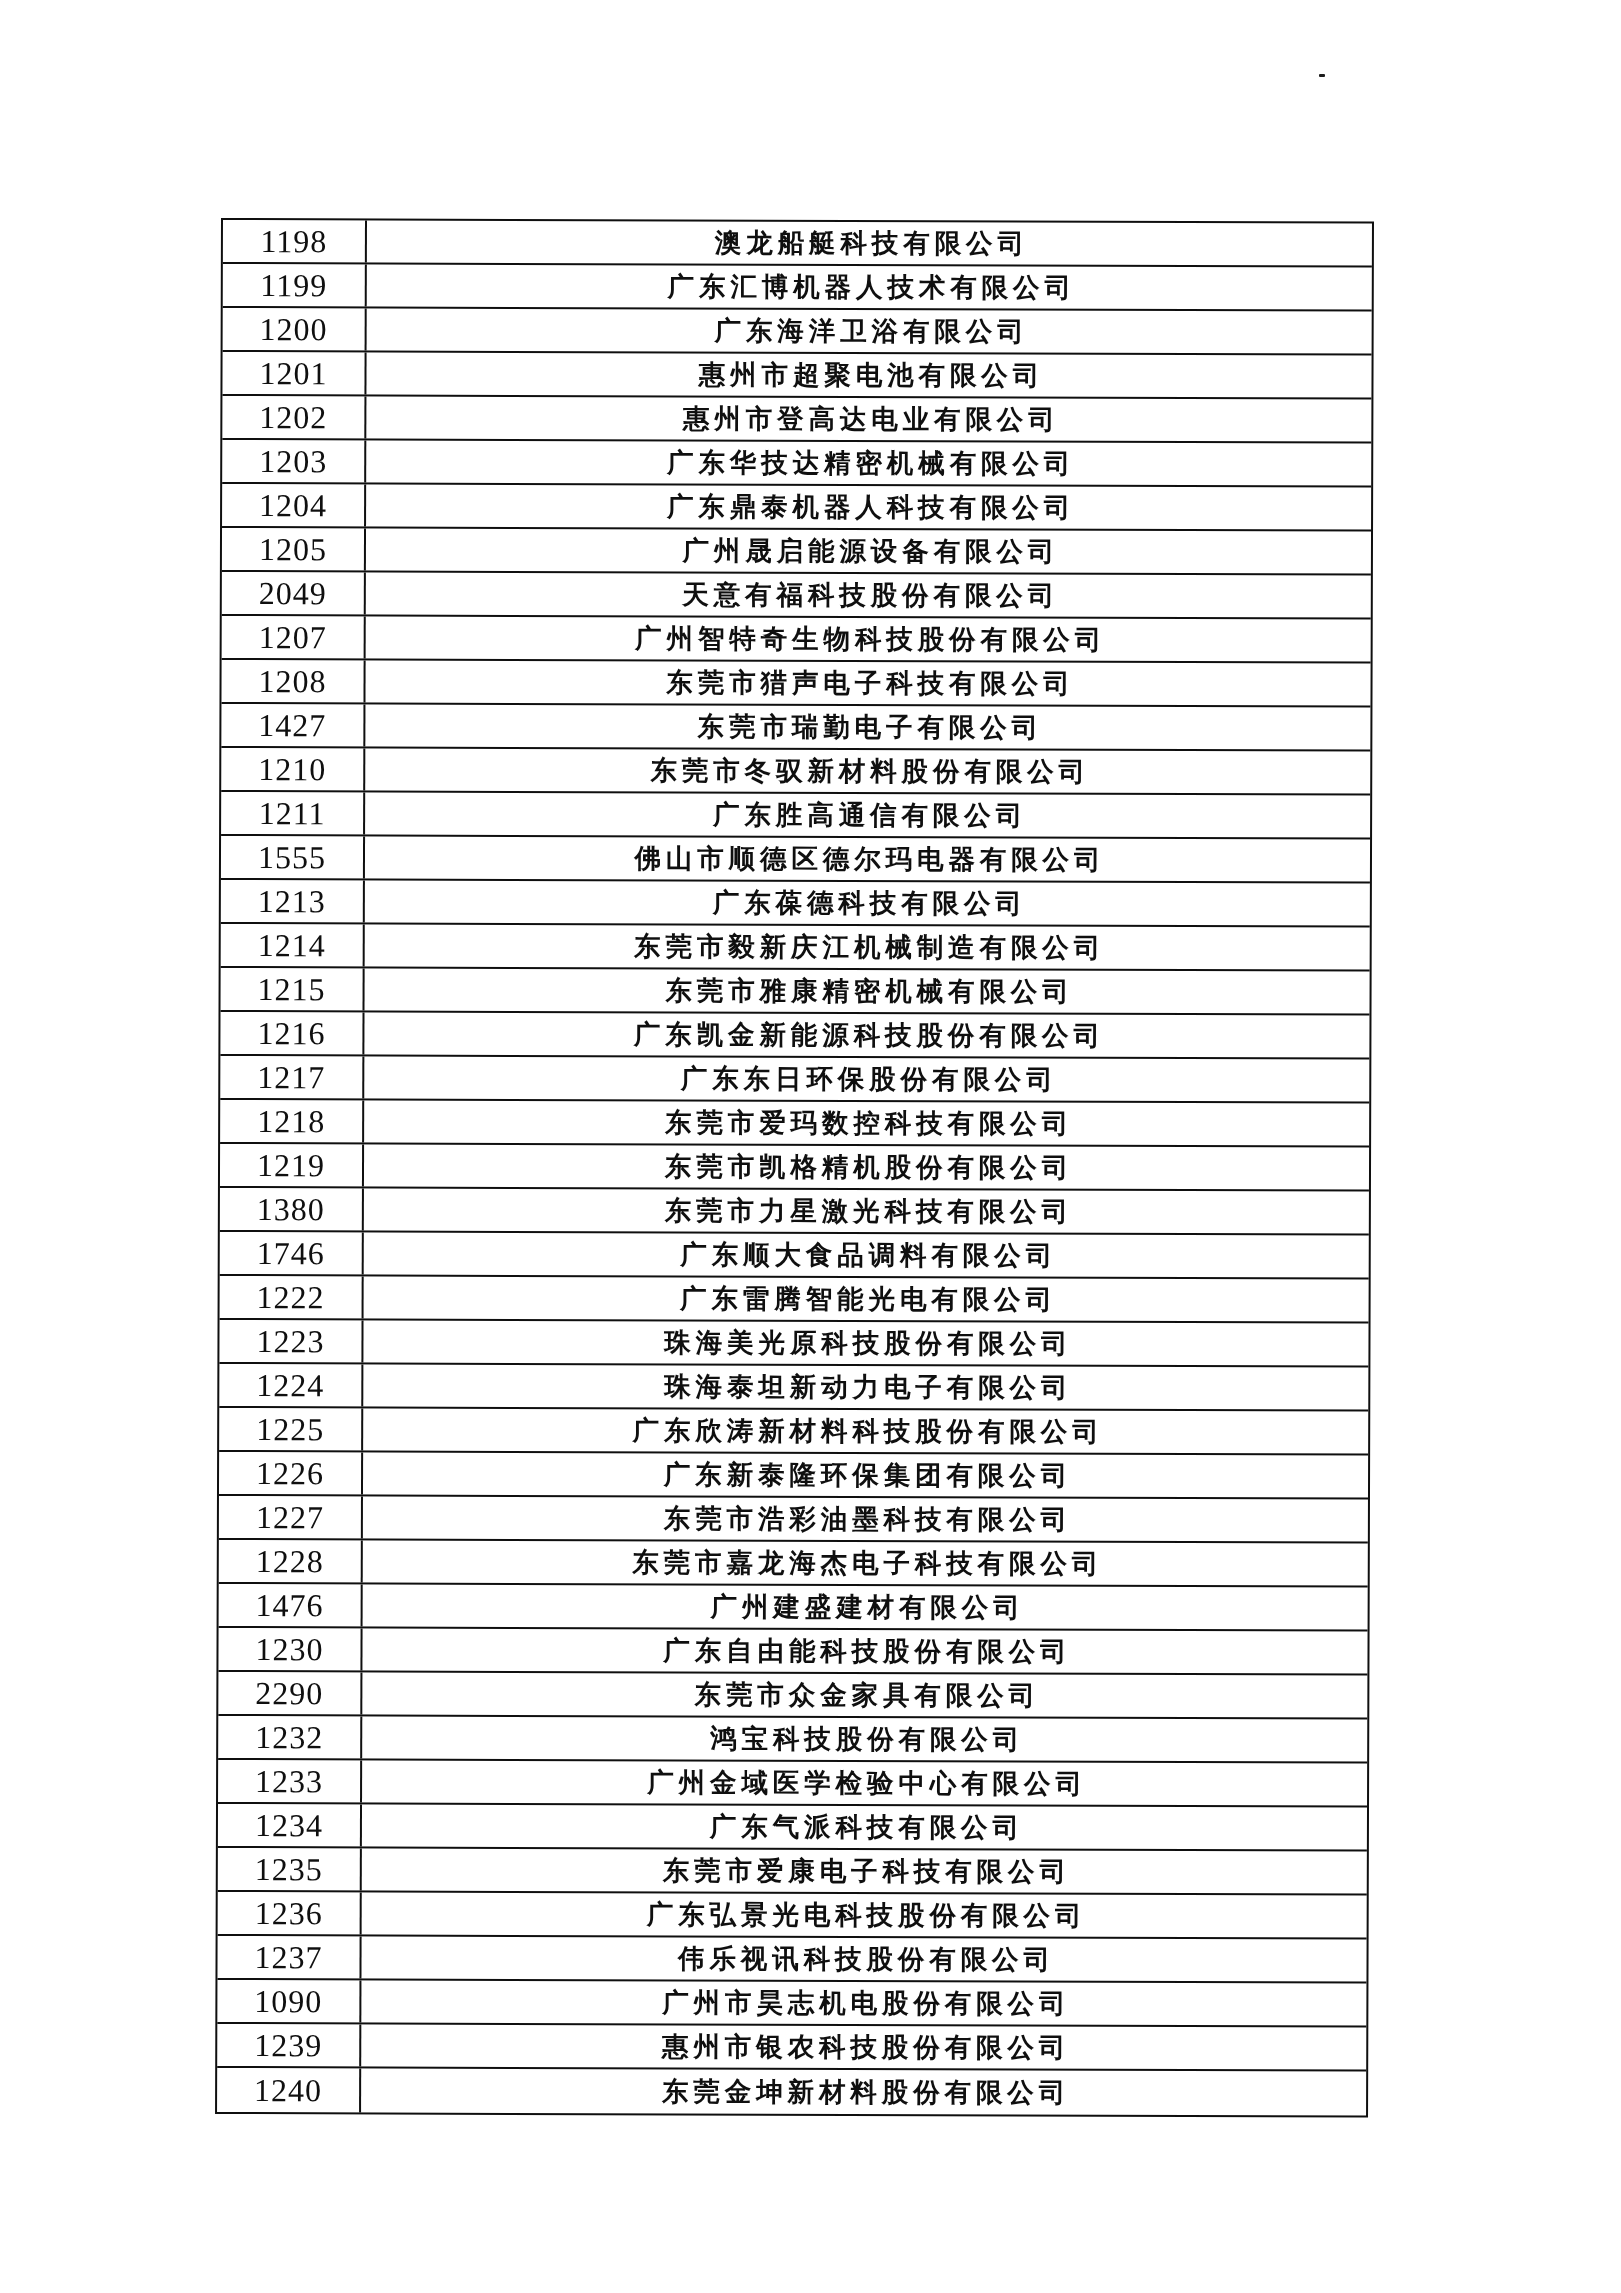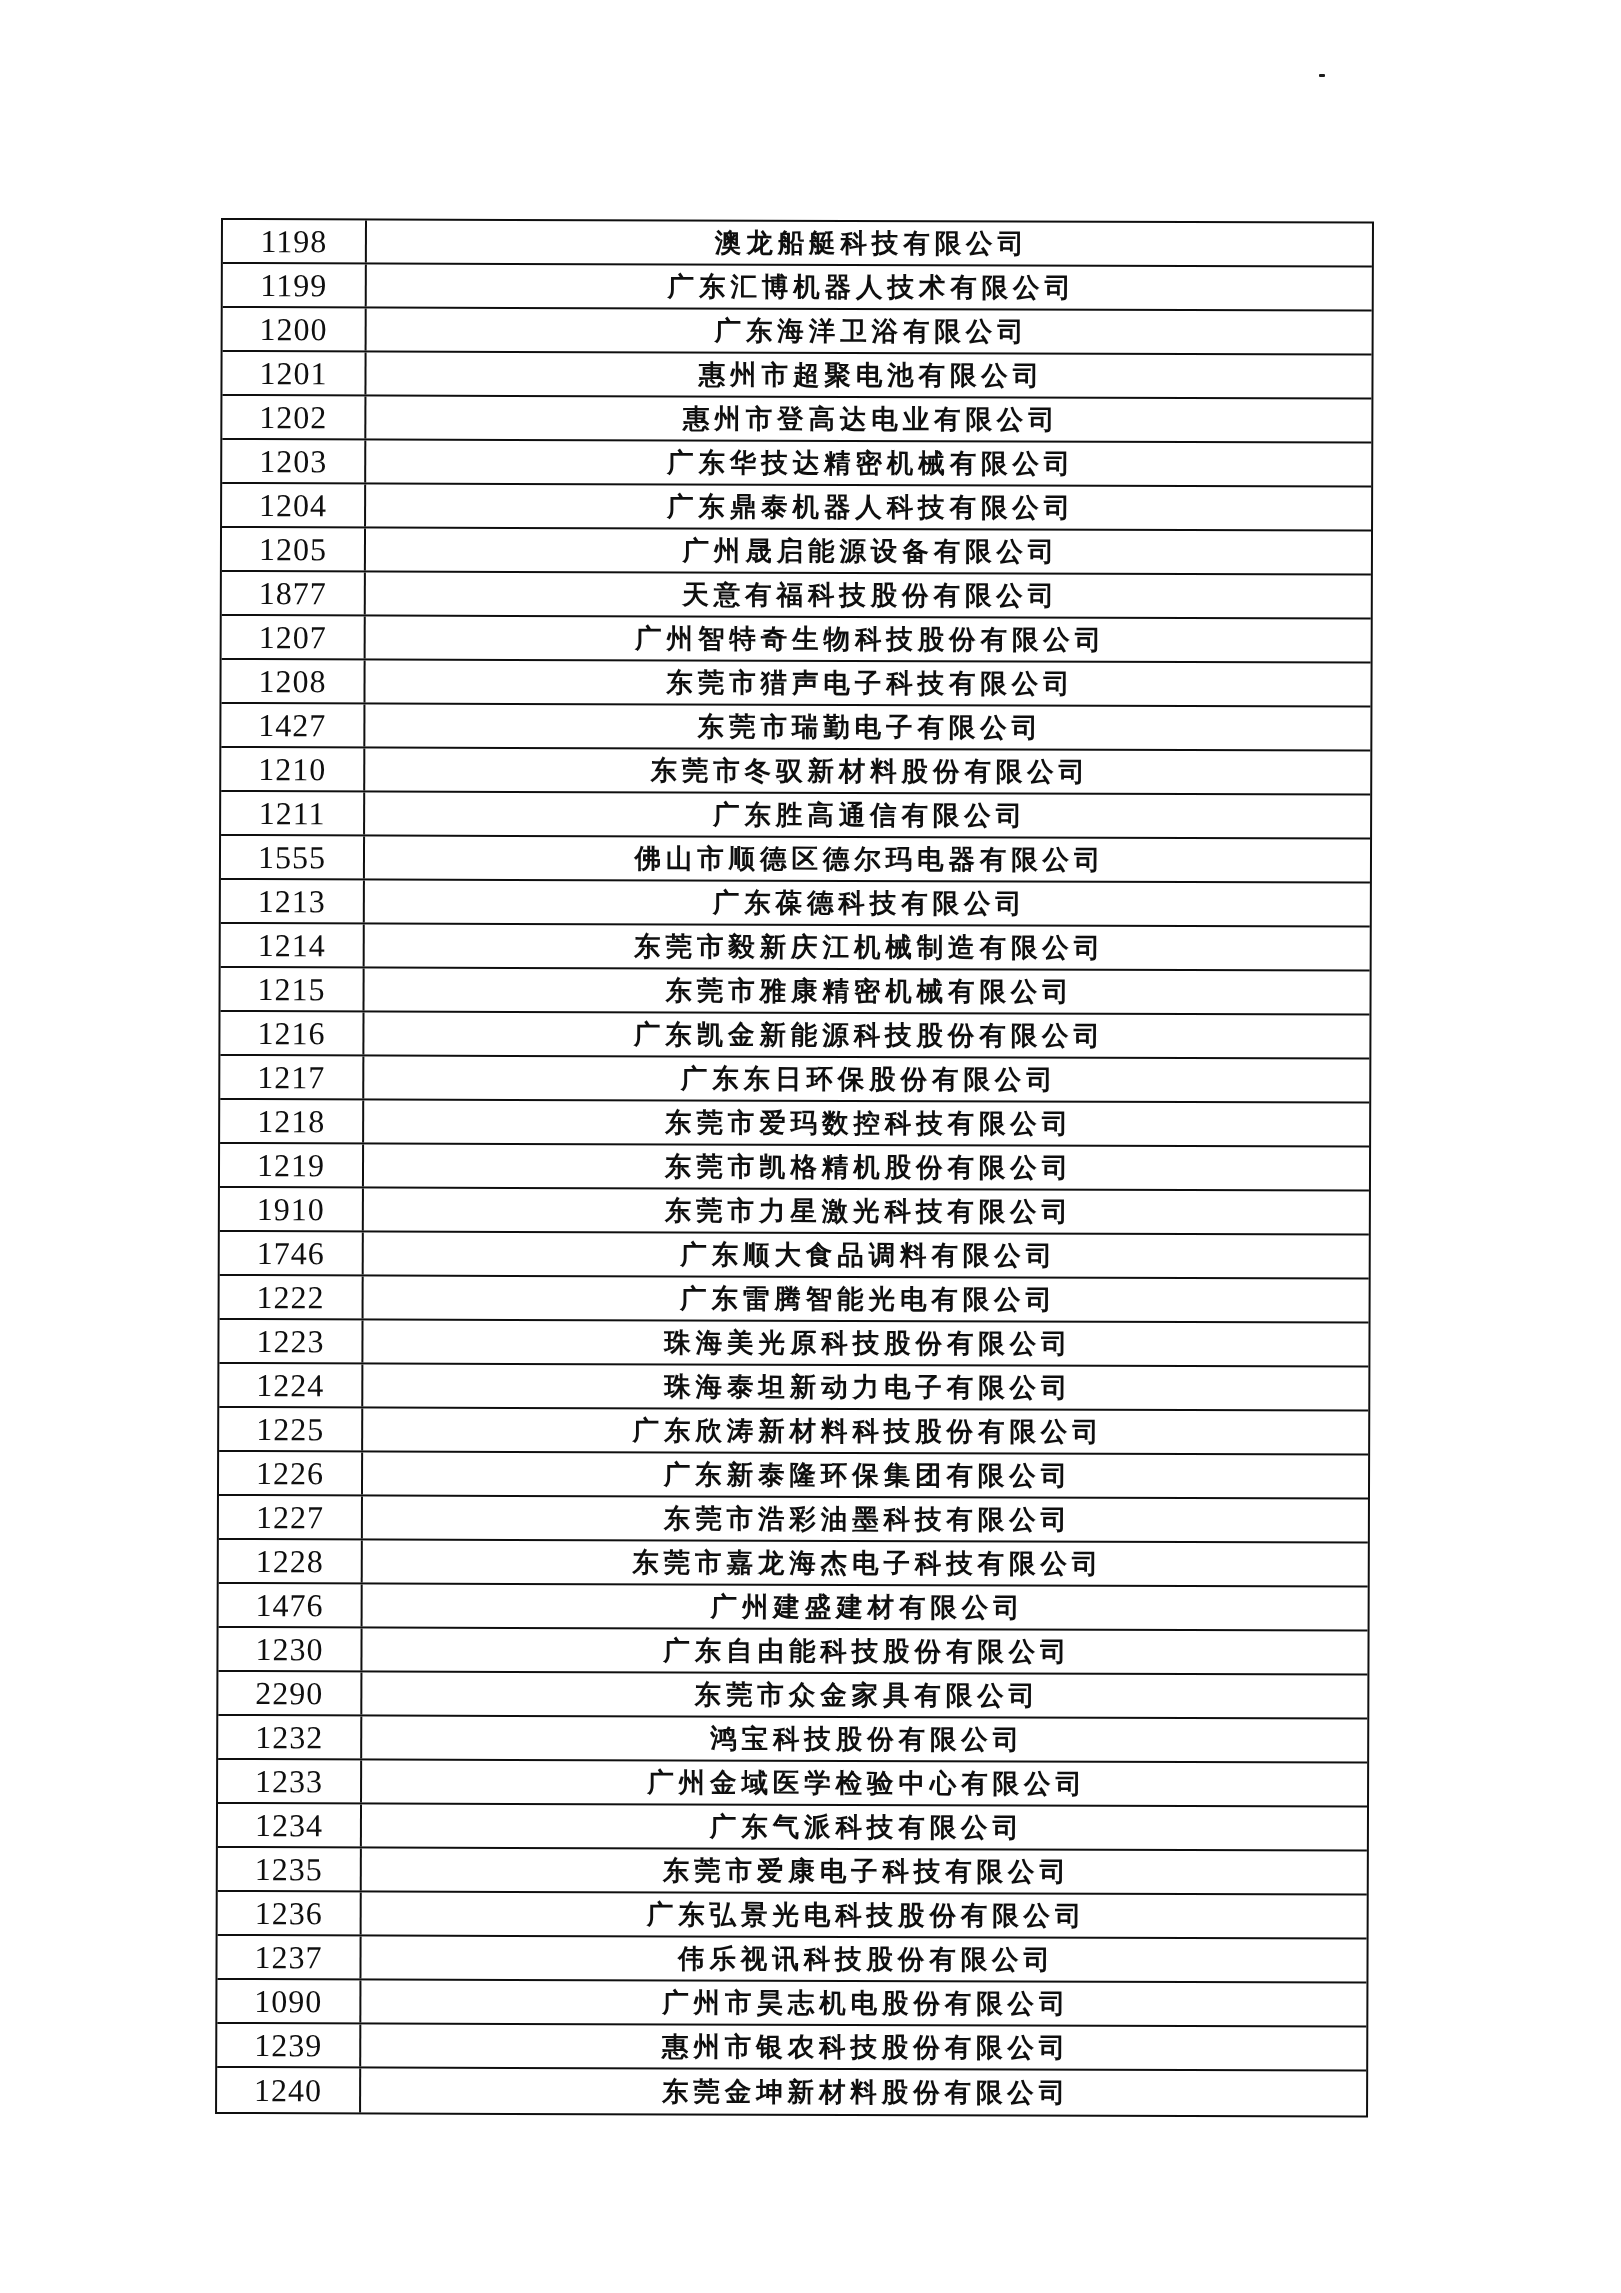--- a/index.html
+++ b/index.html
@@ -89,21 +89,21 @@
       </div>
       <div class="row">
         <div class="cell no">1204</div>
         <div class="cell name">广东鼎泰机器人科技有限公司</div>
       </div>
       <div class="row">
         <div class="cell no">1205</div>
         <div class="cell name">广州晟启能源设备有限公司</div>
       </div>
       <div class="row">
-        <div class="cell no">1877</div>
+        <div class="cell no">2049</div>
         <div class="cell name">天意有福科技股份有限公司</div>
       </div>
       <div class="row">
         <div class="cell no">1207</div>
         <div class="cell name">广州智特奇生物科技股份有限公司</div>
       </div>
       <div class="row">
         <div class="cell no">1208</div>
         <div class="cell name">东莞市猎声电子科技有限公司</div>
       </div>
@@ -145,21 +145,21 @@
       </div>
       <div class="row">
         <div class="cell no">1218</div>
         <div class="cell name">东莞市爱玛数控科技有限公司</div>
       </div>
       <div class="row">
         <div class="cell no">1219</div>
         <div class="cell name">东莞市凯格精机股份有限公司</div>
       </div>
       <div class="row">
-        <div class="cell no">1910</div>
+        <div class="cell no">1380</div>
         <div class="cell name">东莞市力星激光科技有限公司</div>
       </div>
       <div class="row">
         <div class="cell no">1746</div>
         <div class="cell name">广东顺大食品调料有限公司</div>
       </div>
       <div class="row">
         <div class="cell no">1222</div>
         <div class="cell name">广东雷腾智能光电有限公司</div>
       </div>

